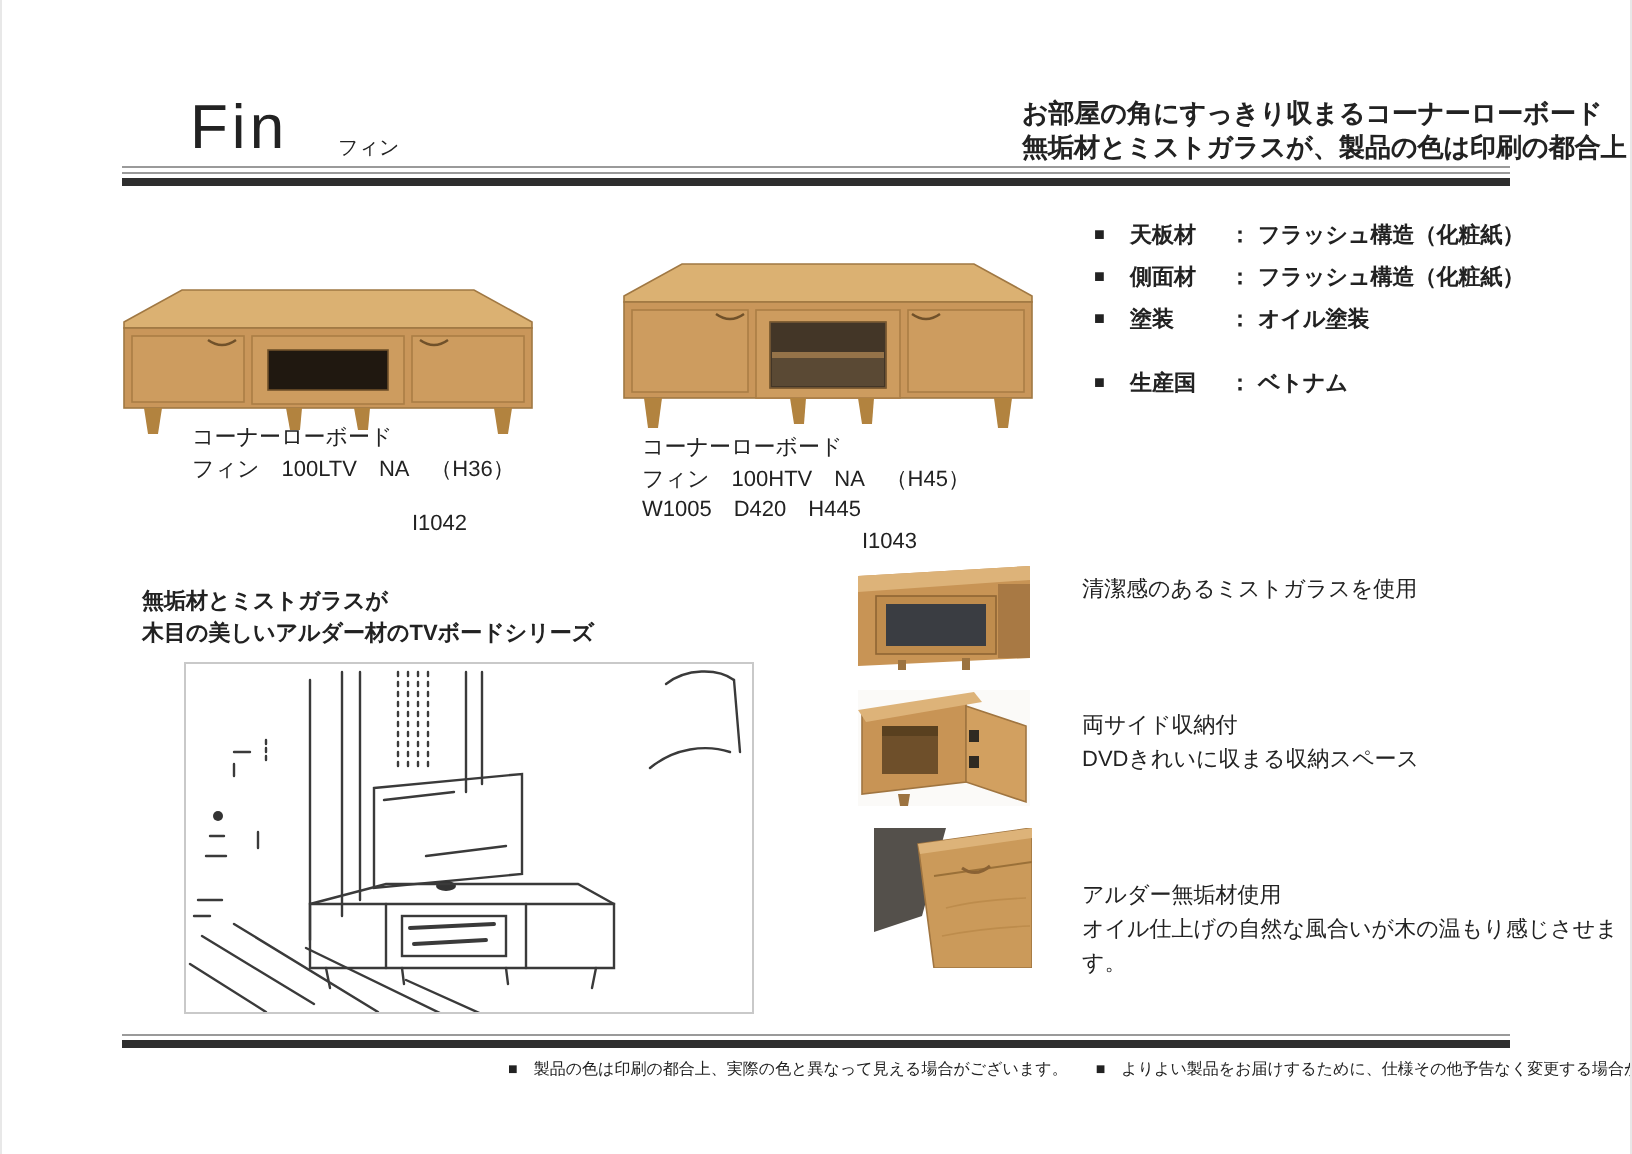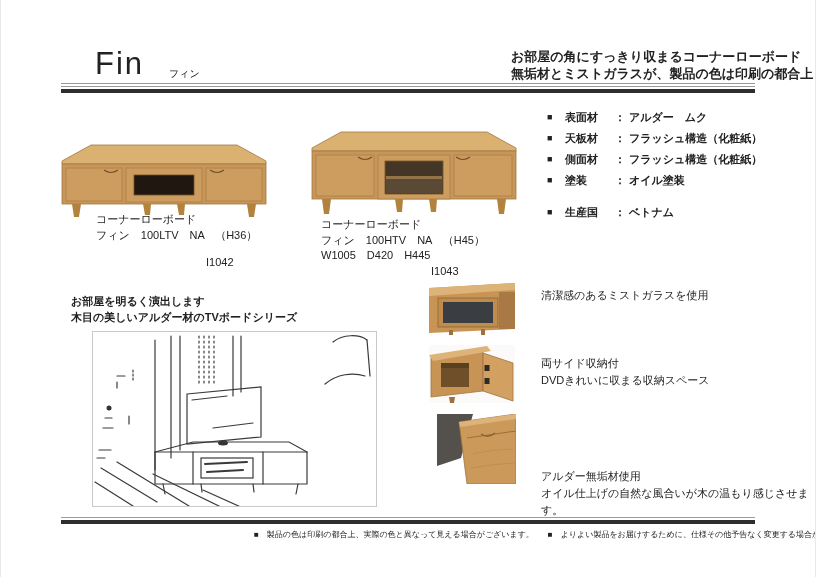--- a/index.html
+++ b/index.html
@@ -41,21 +41,21 @@
   
   .illustration { position:absolute; left:91px; top:331px; width:285px; height:176px; border:1px solid #c9c9c9; background:#fff; }
   
   .d1 { left:428px; top:283px; }
   .d2 { left:428px; top:345px; }
   .d3 { left:436px; top:414px; }
   
   .feature { position:absolute; left:540px; font-size:11px; line-height:17px; color:#222; }
   .f1 { top:287px; }
   .f2 { top:355px; }
-  .f3 { top:468px; }
+  .f3 { top:440px; }
   
   .footer-text { position:absolute; left:253px; top:529px; font-size:8px; color:#222; white-space:nowrap; }
   .fgap { display:inline-block; width:14px; }
 </style>
 </head>
 <body>
 
 <div class="page">
 
   <div class="hdr-title">Fin</div>
@@ -111,38 +111,35 @@
 
   <div class="caption c2">
     <div>コーナーローボード</div>
     <div>フィン　100HTV　NA　（H45）</div>
     <div>W1005　D420　H445</div>
   </div>
   <div class="code code2">I1043</div>
 
   <div class="specs">
     <div class="spec-row">
-      <span class="spec-bullet">■</span><span class="spec-label">表面材</span><span class="spec-colon">：</span><span class="spec-value">アルダー　ムク</span>
-    </div>
-    <div class="spec-row">
       <span class="spec-bullet">■</span><span class="spec-label">天板材</span><span class="spec-colon">：</span><span class="spec-value">フラッシュ構造（化粧紙）</span>
     </div>
     <div class="spec-row">
       <span class="spec-bullet">■</span><span class="spec-label">側面材</span><span class="spec-colon">：</span><span class="spec-value">フラッシュ構造（化粧紙）</span>
     </div>
     <div class="spec-row">
       <span class="spec-bullet">■</span><span class="spec-label">塗装</span><span class="spec-colon">：</span><span class="spec-value">オイル塗装</span>
     </div>
     <div class="spec-row spec-row-gap">
       <span class="spec-bullet">■</span><span class="spec-label">生産国</span><span class="spec-colon">：</span><span class="spec-value">ベトナム</span>
     </div>
   </div>
 
   <div class="series-copy">
-    <div>お部屋を明るく演出します</div>
+    <div>無垢材とミストガラスが</div>
     <div>木目の美しいアルダー材のTVボードシリーズ</div>
   </div>
 
   <div class="illustration">
     <svg width="283" height="174" viewBox="0 0 283 174" fill="none" stroke="#3a3a3a" stroke-width="1.2" stroke-linecap="round">
       <path d="M62,8 V138"></path>
       <path d="M78,4 V126"></path>
       <path d="M87,4 V118"></path>
       <path d="M106,4 V54" stroke-dasharray="2,3"></path>
       <path d="M111,4 V54" stroke-dasharray="2,3"></path>

